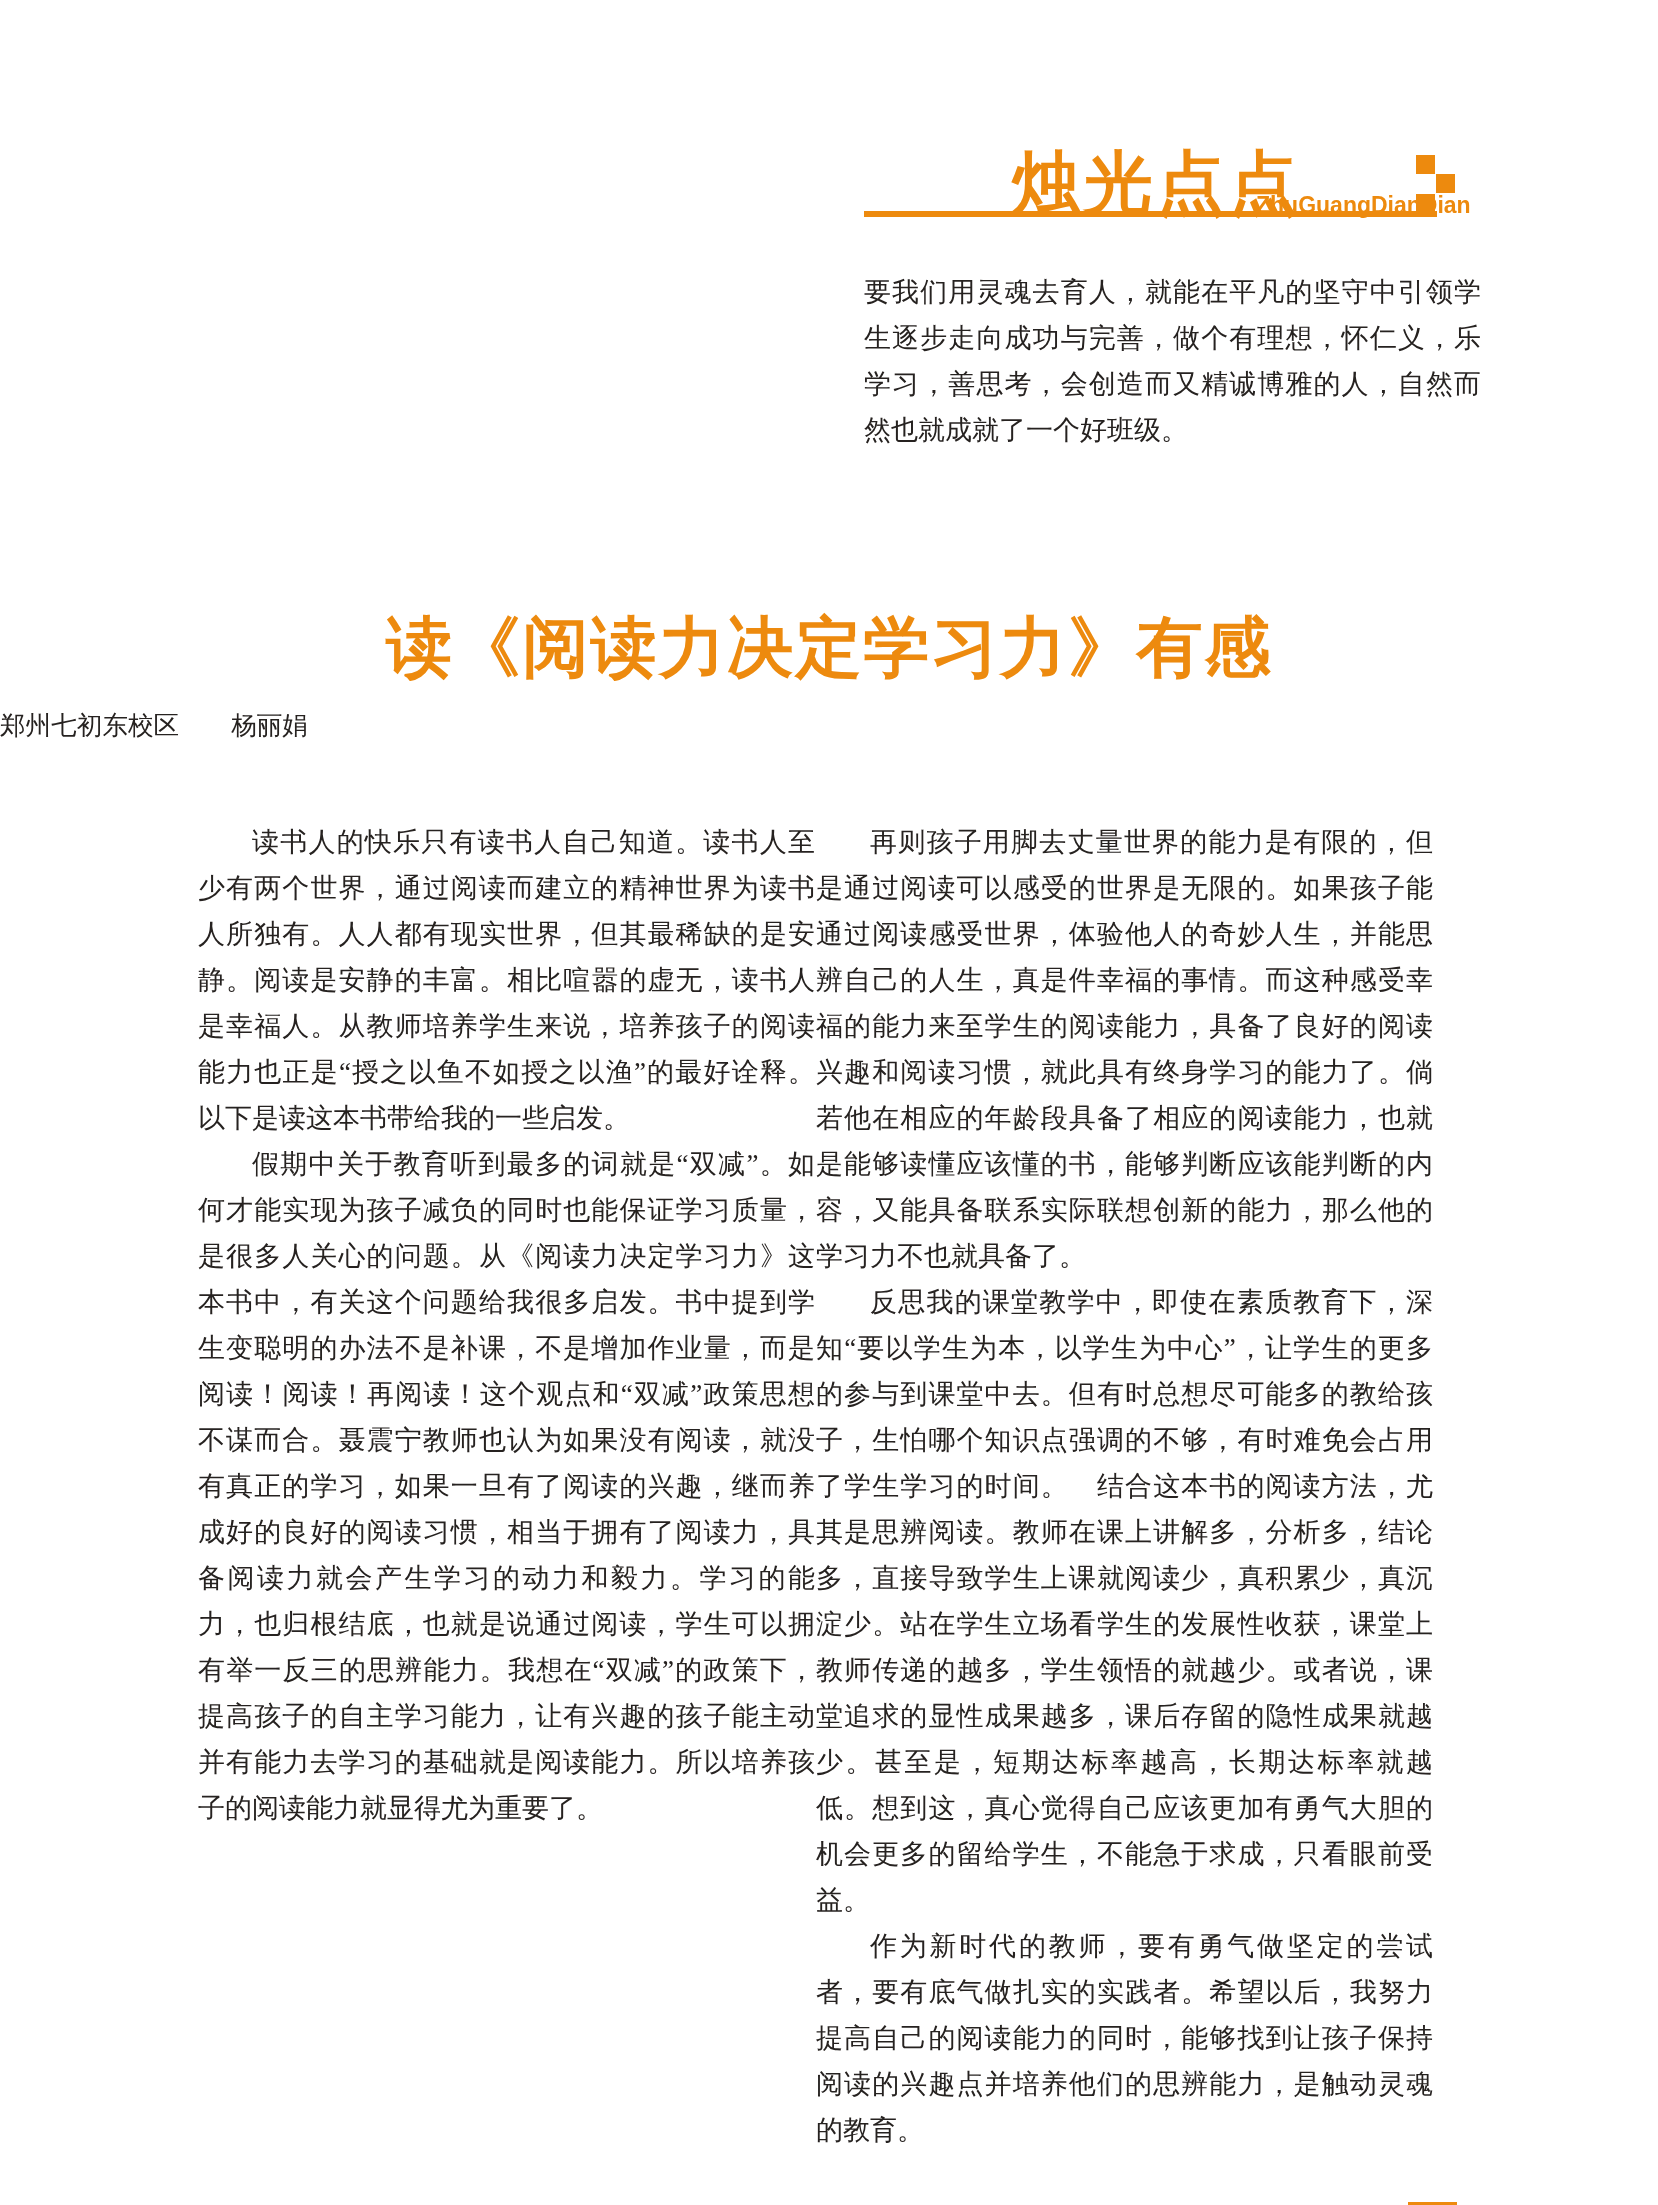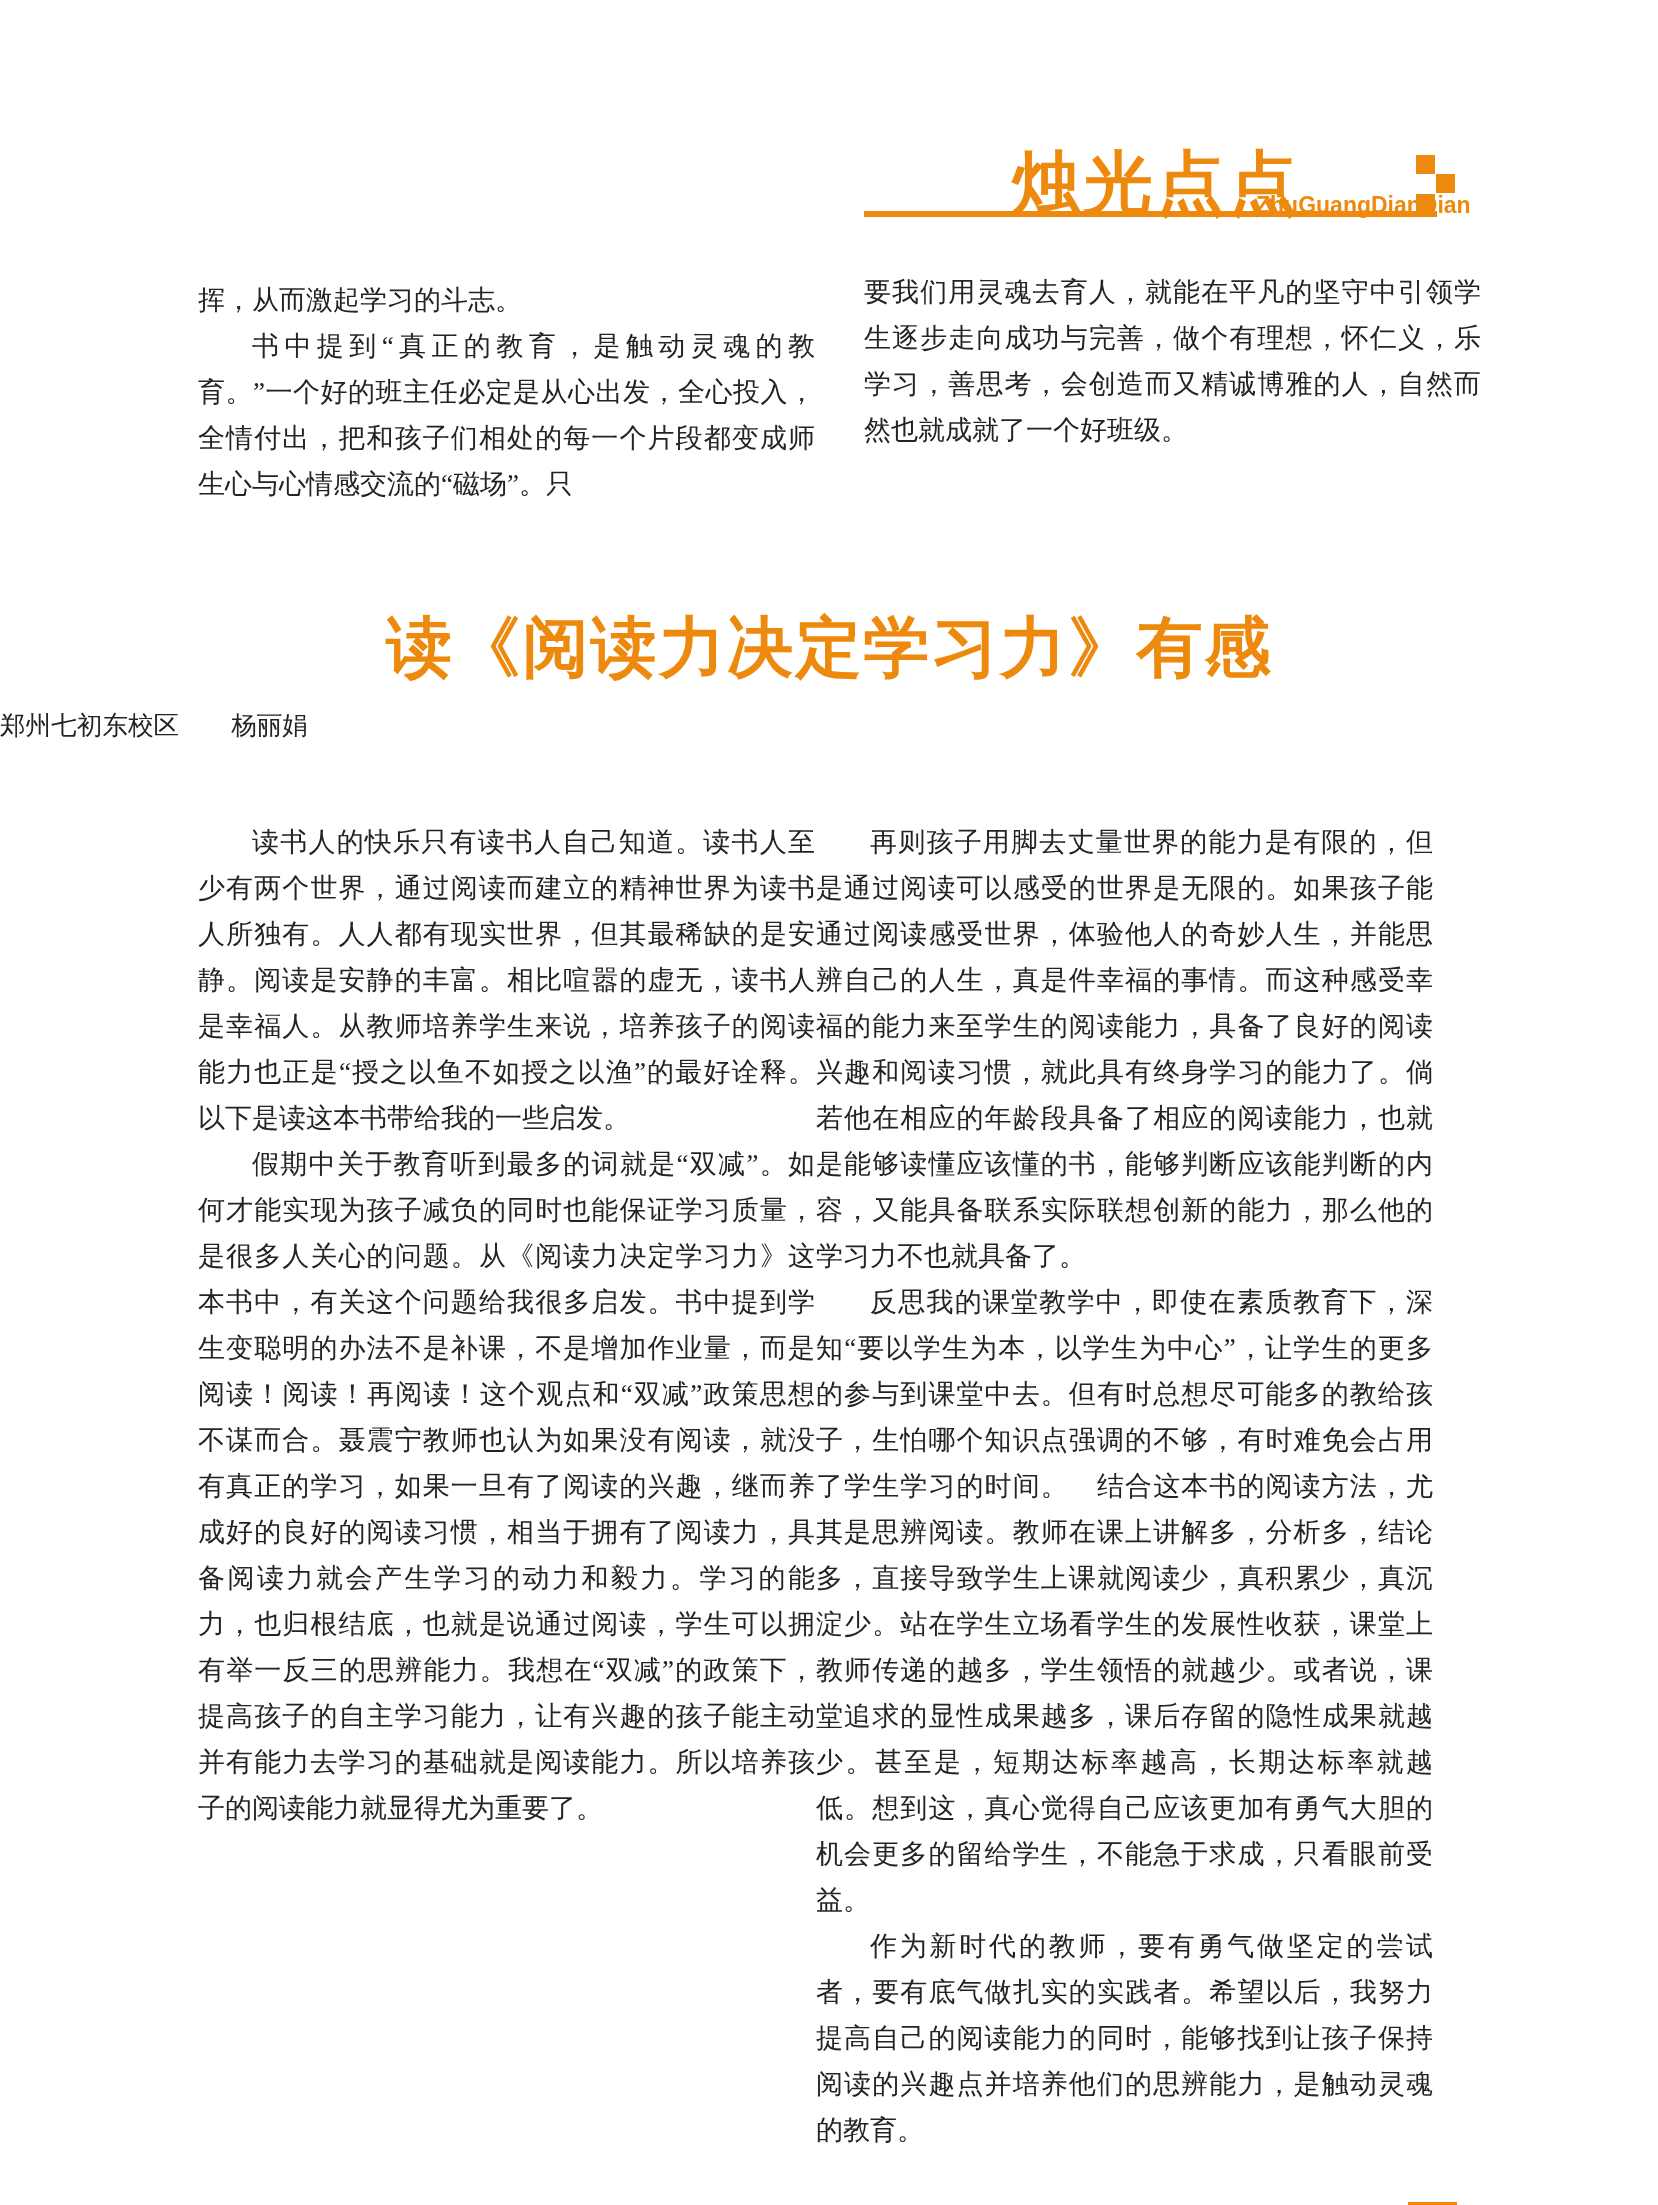--- a/index.html
+++ b/index.html
@@ -117,24 +117,20 @@
 
 <div class="page">
 
   <div class="header-title">烛光点点</div>
   <div class="header-pinyin">ZhuGuangDianDian</div>
   <div class="header-rule"></div>
   <div class="deco-square s1"></div>
   <div class="deco-square s2"></div>
   <div class="deco-square s3"></div>
 
-  <div class="col intro-left">
-    <p class="cont">挥，从而激起学习的斗志。</p>
-    <p class="indent">书中提到“真正的教育，是触动灵魂的教育。”一个好的班主任必定是从心出发，全心投入，全情付出，把和孩子们相处的每一个片段都变成师生心与心情感交流的“磁场”。只</p>
-  </div>
   <div class="col intro-right">
     <p class="cont">要我们用灵魂去育人，就能在平凡的坚守中引领学生逐步走向成功与完善，做个有理想，怀仁义，乐学习，善思考，会创造而又精诚博雅的人，自然而然也就成就了一个好班级。</p>
   </div>
 
   <div class="article-title">读《阅读力决定学习力》有感</div>
   <div class="byline">
     <span>郑州七初东校区</span>
     <span>杨丽娟</span>
   </div>
 

